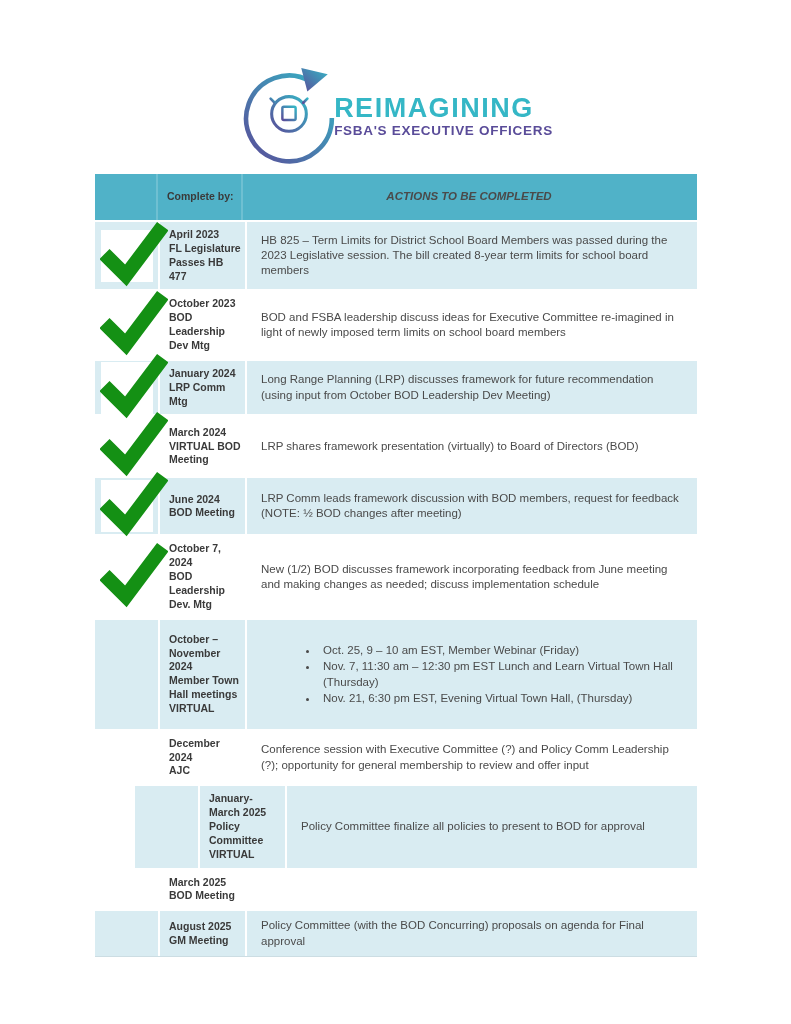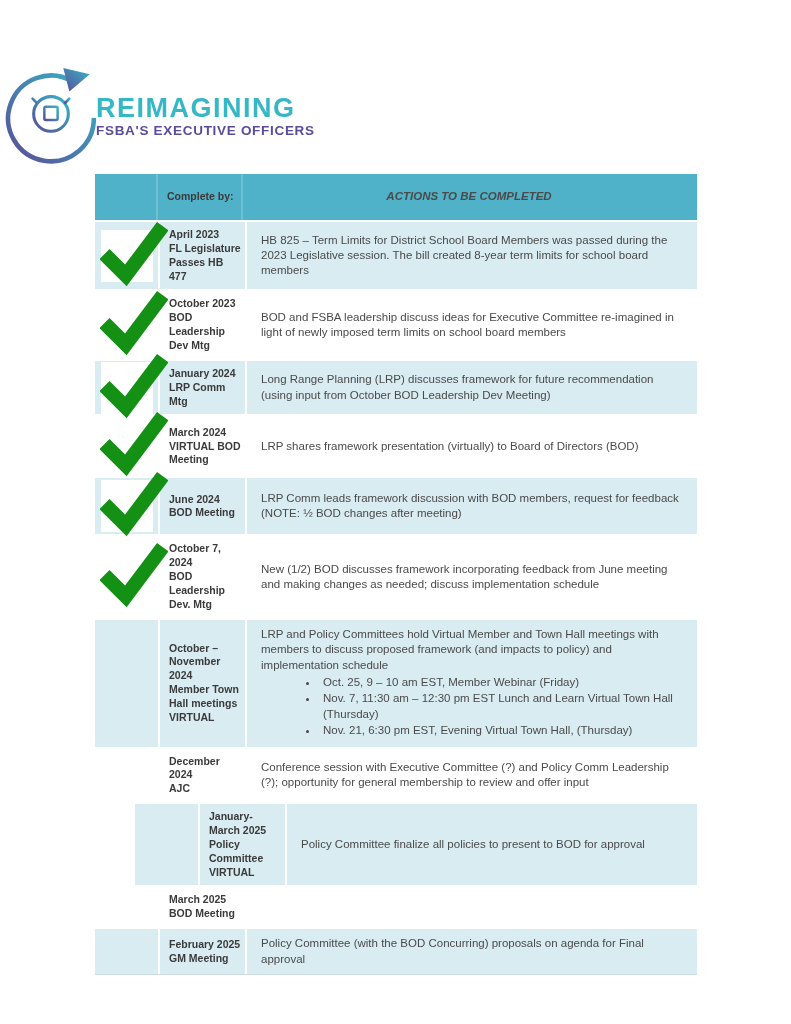--- a/index.html
+++ b/index.html
@@ -1,19 +1,19 @@
 <!DOCTYPE html>
 <html><head>
 <meta charset="utf-8">
 <style>
   html,body{margin:0;padding:0;background:#ffffff;}
   body{width:791px;height:1024px;font-family:"Liberation Sans",sans-serif;overflow:hidden;}
 
   
-  .logo{display:flex;align-items:center;justify-content:flex-start;margin-top:64px;height:104px;}
+  .logo{display:flex;align-items:center;justify-content:center;margin-top:64px;height:104px;}
   .logo-icon{width:102px;height:102px;flex:0 0 auto;margin-right:-6px;}
   .logo-text{display:flex;flex-direction:column;line-height:1.05;}
   .logo-title{font-size:27px;font-weight:bold;letter-spacing:1.5px;color:#35b7c6;}
   .logo-subtitle{font-size:13.5px;font-weight:bold;letter-spacing:0.7px;color:#5a4c99;margin-top:2px;}
 
   
   .tbl{width:602px;margin:6px 0 0 95px;border-bottom:1px solid #ccdde3;}
   .row{display:grid;grid-template-columns:63px 85px 1fr;gap:2px;margin-top:2px;}
   .cell{display:flex;align-items:center;box-sizing:border-box;}
   .row.blue .cell{background:#d9ecf2;}
@@ -172,21 +172,20 @@
   <div class="row blue" style="min-height:109px;">
     <div class="cell c-check"></div>
     <div class="cell c-date">October –
 November
 2024
 Member Town
 Hall meetings
 VIRTUAL</div>
     <div class="cell c-action">
       <div class="action-block">
-        <p>LRP and Policy Committees hold Virtual Member and Town Hall meetings with members to discuss proposed framework (and impacts to policy) and implementation schedule</p>
         <ul>
           <li>Oct. 25, 9 – 10 am EST, Member Webinar (Friday)</li>
           <li>Nov. 7, 11:30 am – 12:30 pm EST Lunch and Learn Virtual Town Hall (Thursday)</li>
           <li>Nov. 21, 6:30 pm  EST, Evening Virtual Town Hall, (Thursday)</li>
         </ul>
       </div>
     </div>
   </div>
 
   <div class="row white" style="min-height:45px;">
@@ -208,18 +207,18 @@
   </div>
 
   <div class="row white" style="min-height:32px;">
     <div class="cell c-check"></div>
     <div class="cell c-date">March 2025
 BOD Meeting</div>
   </div>
 
   <div class="row blue" style="min-height:37px;">
     <div class="cell c-check"></div>
-    <div class="cell c-date">February 2025
+    <div class="cell c-date">August 2025
 GM Meeting</div>
     <div class="cell c-action">Policy Committee (with the BOD Concurring) proposals on agenda for Final approval</div>
   </div>
 
 </div>
 
 </body></html>

